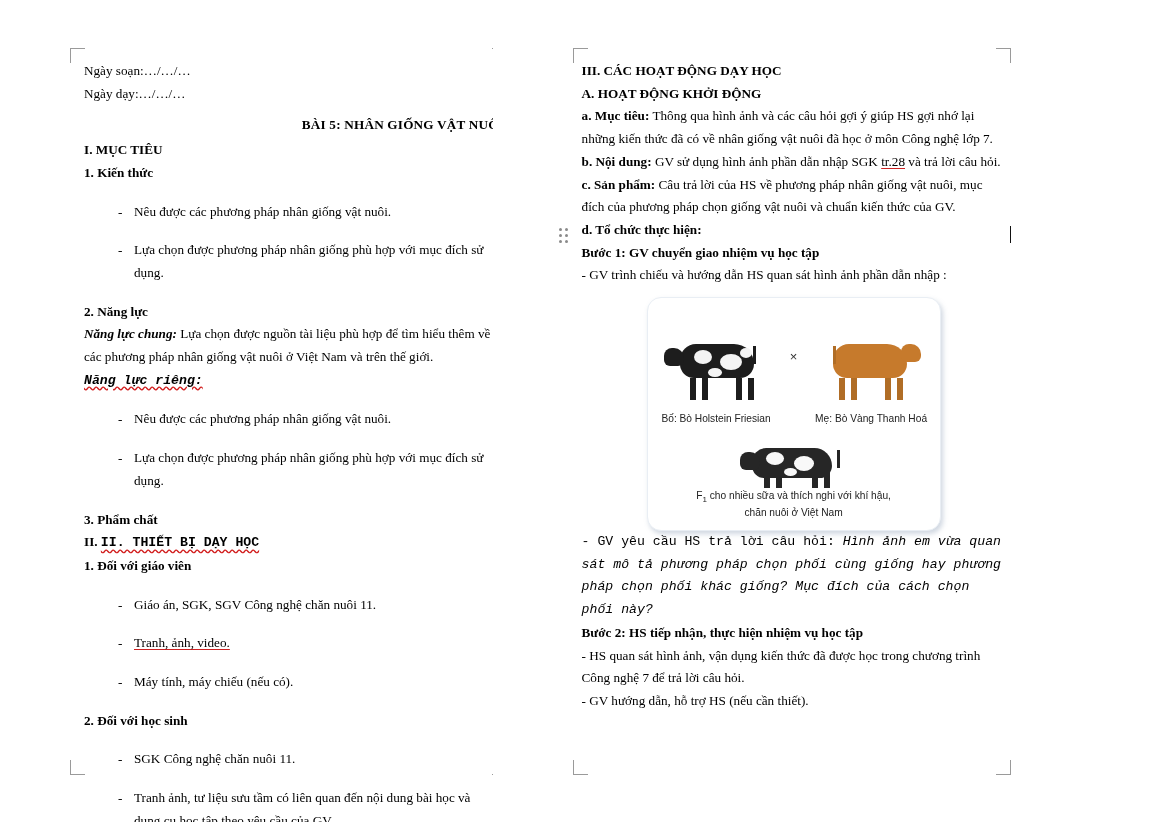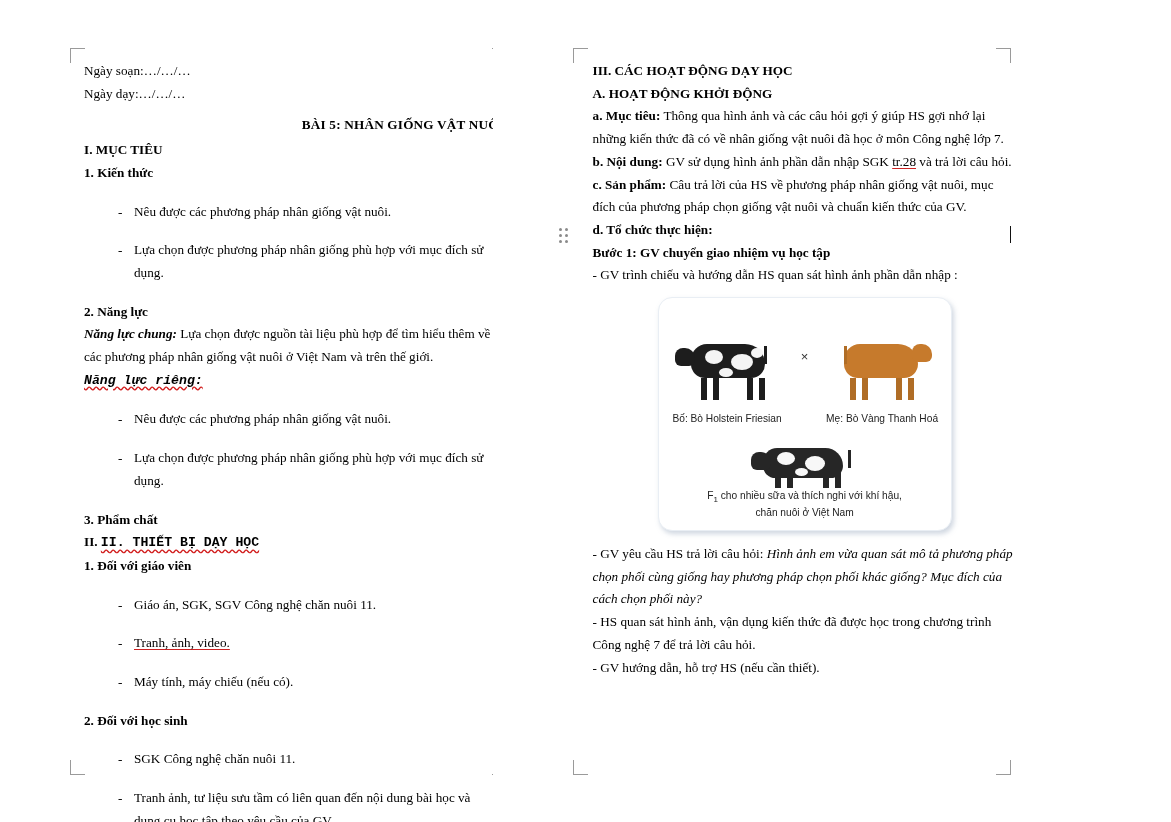--- a/index.html
+++ b/index.html
@@ -318,21 +318,21 @@
 
   <div class="gutter"></div>
   <div class="gutter2"></div>
 
   <div class="page page-right">
     <div class="crop tl" style="left:80px; top:48px;"></div>
     <div class="crop tr" style="left:503px; top:48px;"></div>
     <div class="crop bl" style="left:80px; top:760px;"></div>
     <div class="crop br" style="left:503px; top:760px;"></div>
 
-    <div class="content content-right" style="left:100px;">
+    <div class="content content-right" style="left:89px;">
       <p class="b">III. CÁC HOẠT ĐỘNG DẠY HỌC</p>
       <p class="b">A. HOẠT ĐỘNG KHỞI ĐỘNG</p>
 
       <p>
         <span class="b">a. Mục tiêu:</span>
         <span>Thông qua hình ảnh và các câu hỏi gợi ý giúp HS gợi nhớ lại những kiến thức đã có về nhân giống vật nuôi đã học ở môn Công nghệ lớp 7.</span>
       </p>
 
       <p>
         <span class="b">b. Nội dung:</span>
@@ -399,25 +399,26 @@
               <div class="spot" style="left:46px; top:38px; width:13px; height:8px;"></div>
             </div>
           </div>
           <div class="fig-caption">
             <span><span>F</span><sub>1</sub><span> cho nhiều sữa và thích nghi với khí hậu,</span></span><br>
             <span>chăn nuôi ở Việt Nam</span>
           </div>
         </div>
       </div>
 
-      <p style="margin-top:12px;">
+      <p style="margin-top:0;font-family:Liberation Mono, monospace;">
         <span>- GV yêu cầu HS trả lời câu hỏi:</span>
         <span class="i">Hình ảnh em vừa quan sát mô tả phương pháp chọn phối cùng giống hay phương pháp chọn phối khác giống? Mục đích của cách chọn phối này?</span>
       </p>
 
+      <p class="b">Bước 2: HS tiếp nhận, thực hiện nhiệm vụ học tập</p>
       <p>- HS quan sát hình ảnh, vận dụng kiến thức đã được học trong chương trình Công nghệ 7 để trả lời câu hỏi.</p>
       <p>- GV hướng dẫn, hỗ trợ HS (nếu cần thiết).</p>
     </div>
 
     <div class="drag-handle" style="left:66px; top:228px;">
       <i></i>
         <i></i>
         <i></i>
         <i></i>
         <i></i>

